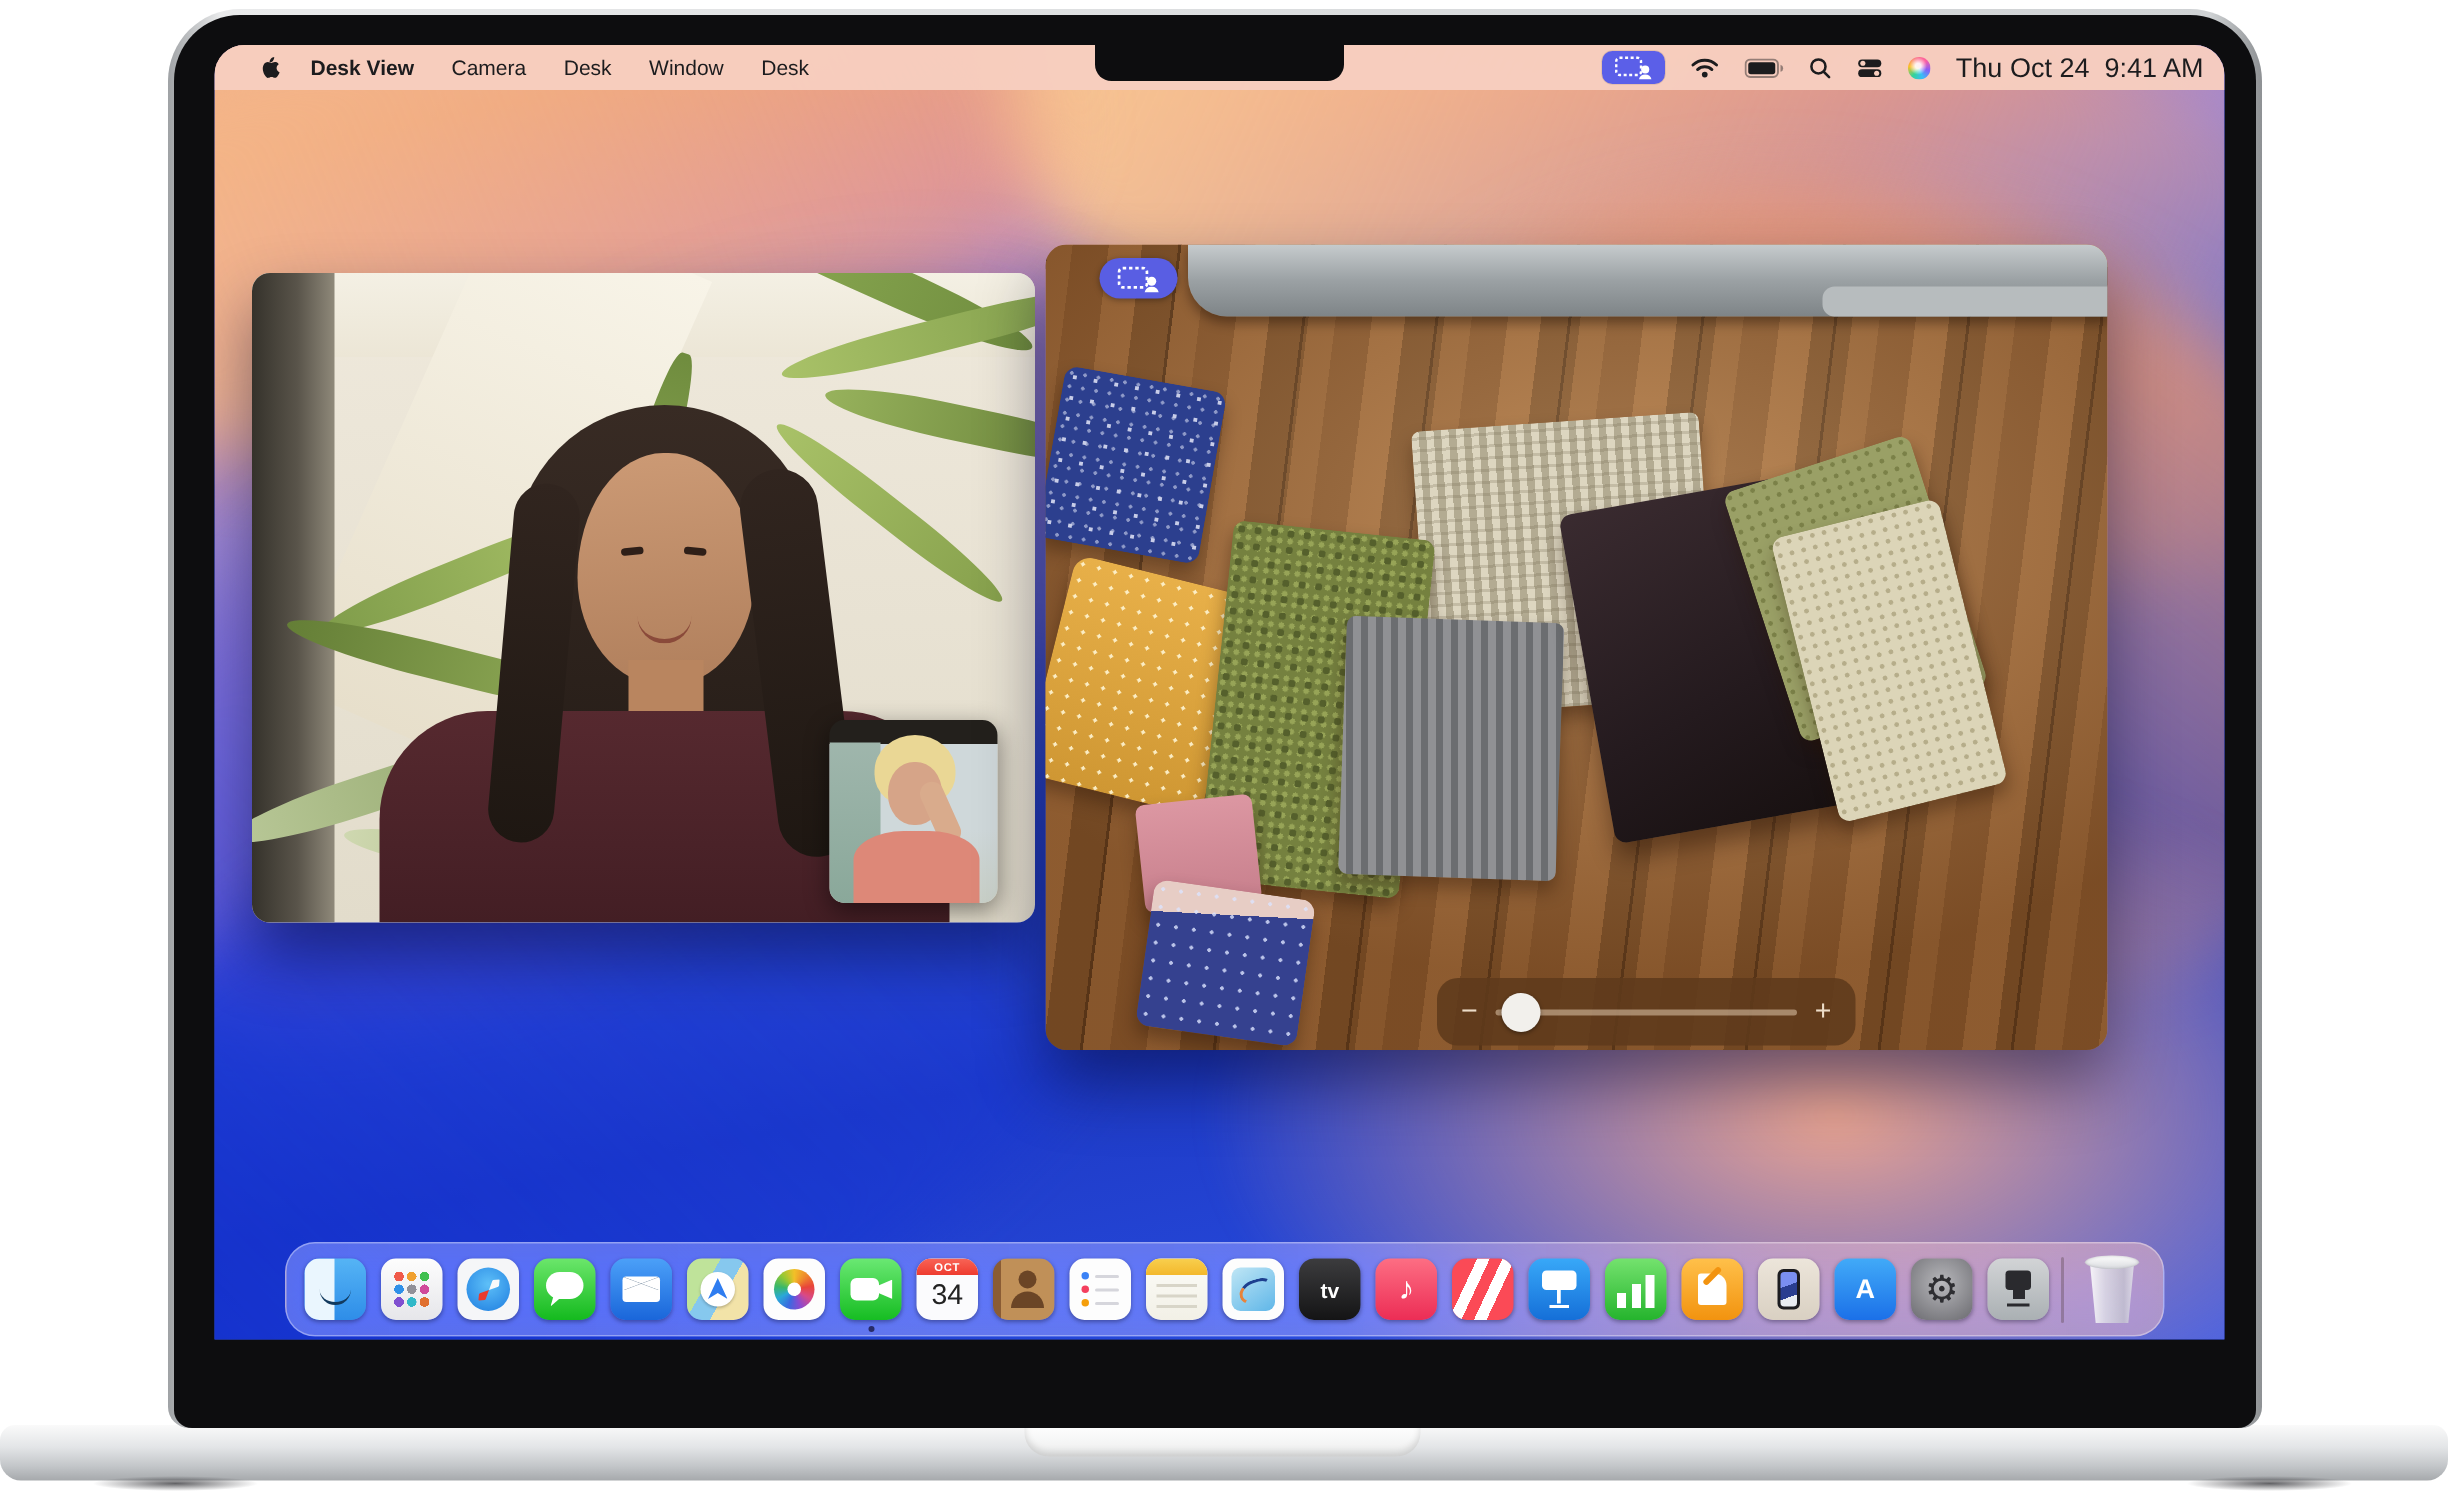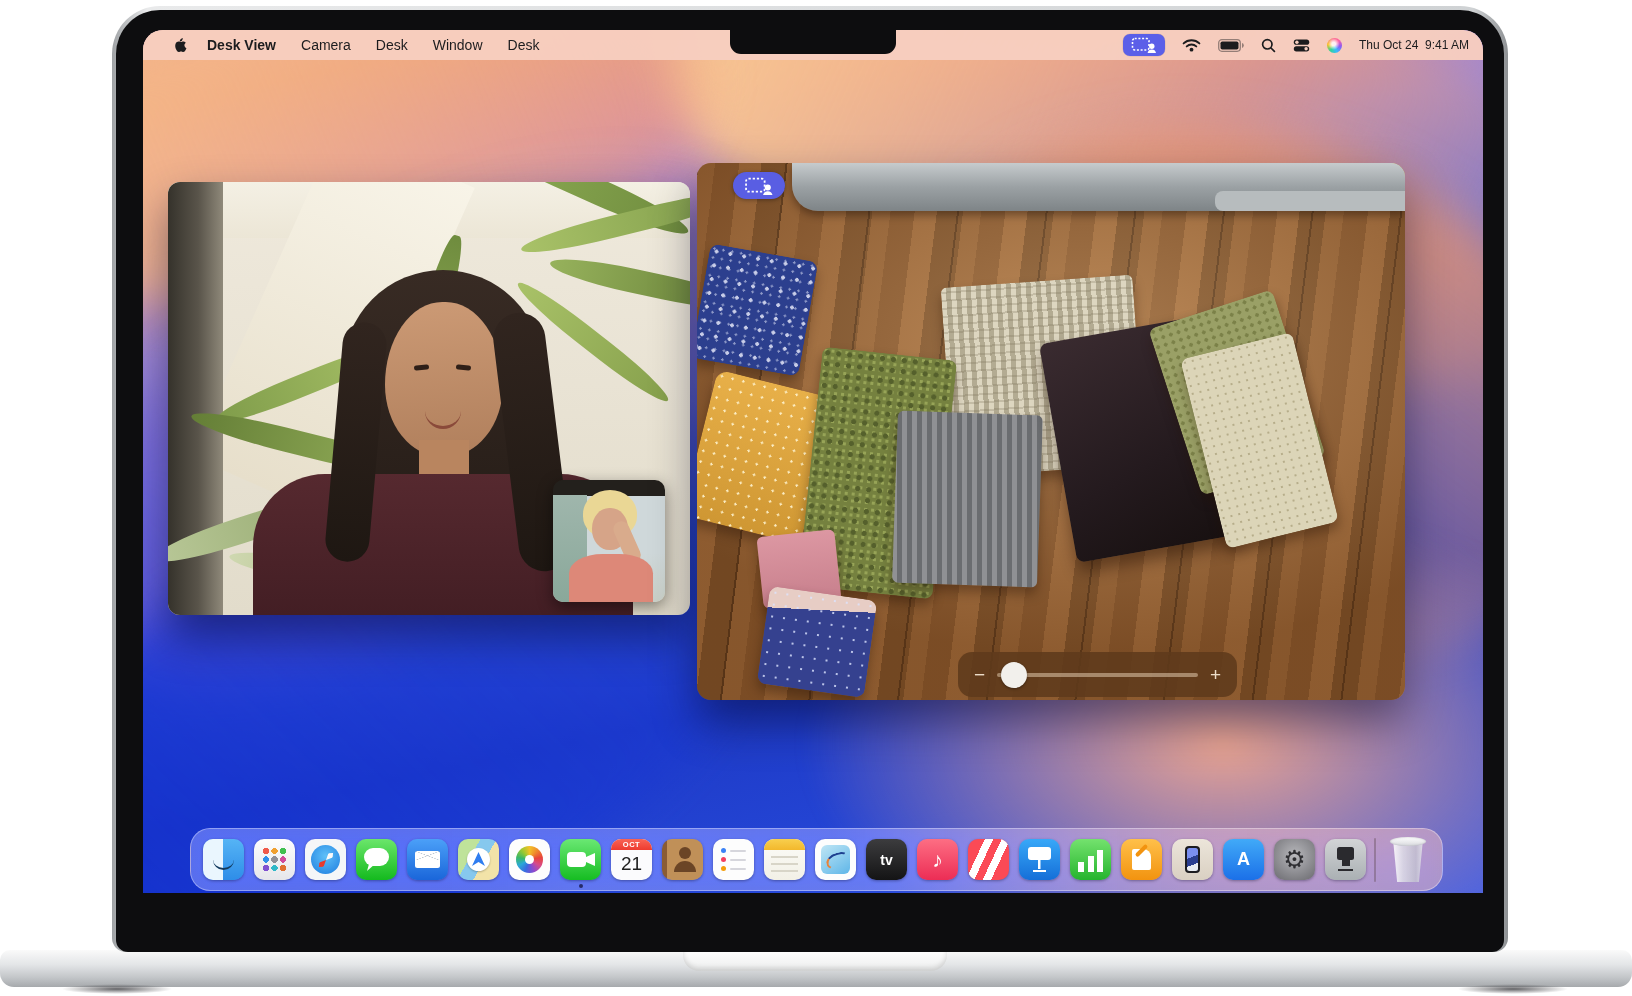--- a/index.html
+++ b/index.html
@@ -37,21 +37,21 @@
   .menubar{position:absolute;left:0;top:0;right:0;height:30px;z-index:50;display:flex;align-items:center;
     padding:0 14px 0 30px;background:rgba(247,206,191,.96);color:#1c1c1e;font-size:14px;}
   .menus{display:flex;align-items:center;gap:25px;margin-left:20px;}
   .menu-item{cursor:default;white-space:nowrap;}
   .menu-item.bold{font-weight:bold;}
   .status{margin-left:auto;display:flex;align-items:center;gap:17px;}
   .share-badge{width:42px;height:22px;border-radius:7px;background:#5b5fe8;display:flex;align-items:center;justify-content:center;box-shadow:0 0 0 .5px rgba(0,0,0,.1);}
   .siri-orb{width:15px;height:15px;border-radius:50%;
     background:radial-gradient(circle at 45% 40%,rgba(255,255,255,.9) 0 15%,rgba(255,255,255,0) 48%),
       conic-gradient(from 40deg,#ff5fa2,#8a5cf6,#38bdf8,#34d399,#fbbf24,#fb7185,#ff5fa2);}
-  .clock{font-size:12px;font-weight:500;white-space:pre;}
+  .clock{font-size:18px;font-weight:500;white-space:pre;}
   .notch{position:absolute;left:50%;top:0;width:166px;height:24px;margin-left:-83px;background:#0d0d0f;border-radius:0 0 11px 11px;z-index:60;}
   
   .ft-win{position:absolute;left:25px;top:152px;width:522px;height:433px;border-radius:12px;overflow:hidden;z-index:10;
     box-shadow:0 22px 45px rgba(0,0,30,.45);background:linear-gradient(180deg,#efe9dc,#e2dccb);}
   .ft-win>div{position:absolute;}
   .ft-ceiling{left:0;top:0;right:0;height:56px;background:linear-gradient(#f4f0e4,#ece6d6);}
   .ft-beam{left:90px;top:-40px;width:150px;height:360px;background:linear-gradient(#f8f4e8,#e7dfcb);transform:rotate(24deg);}
   .ft-frame{left:0;top:0;width:55px;height:100%;background:linear-gradient(90deg,#35322b,#59544a 55%,#8f897a);}
   .leaf{border-radius:50%/60%;}
   .l1{left:300px;top:-10px;width:230px;height:26px;background:linear-gradient(90deg,#8fae55,#6f8c3e);transform:rotate(24deg);}
@@ -356,21 +356,21 @@
           <div class="dock-icon ic-safari"></div>
           <div class="dock-icon ic-messages"></div>
           <div class="dock-icon ic-mail"></div>
           <div class="dock-icon ic-maps"></div>
           <div class="dock-icon ic-photos"></div>
           <div class="dock-icon ic-facetime">
             <div class="dock-dot"></div>
           </div>
           <div class="dock-icon ic-calendar">
             <span class="cal-month">OCT</span>
-            <span class="cal-day">21</span>
+            <span class="cal-day">34</span>
           </div>
           <div class="dock-icon ic-contacts"></div>
           <div class="dock-icon ic-reminders"></div>
           <div class="dock-icon ic-notes"></div>
           <div class="dock-icon ic-freeform"></div>
           <div class="dock-icon ic-appletv">
             <span class="glyph">tv</span>
           </div>
           <div class="dock-icon ic-music">
             <span class="glyph">♪</span>

